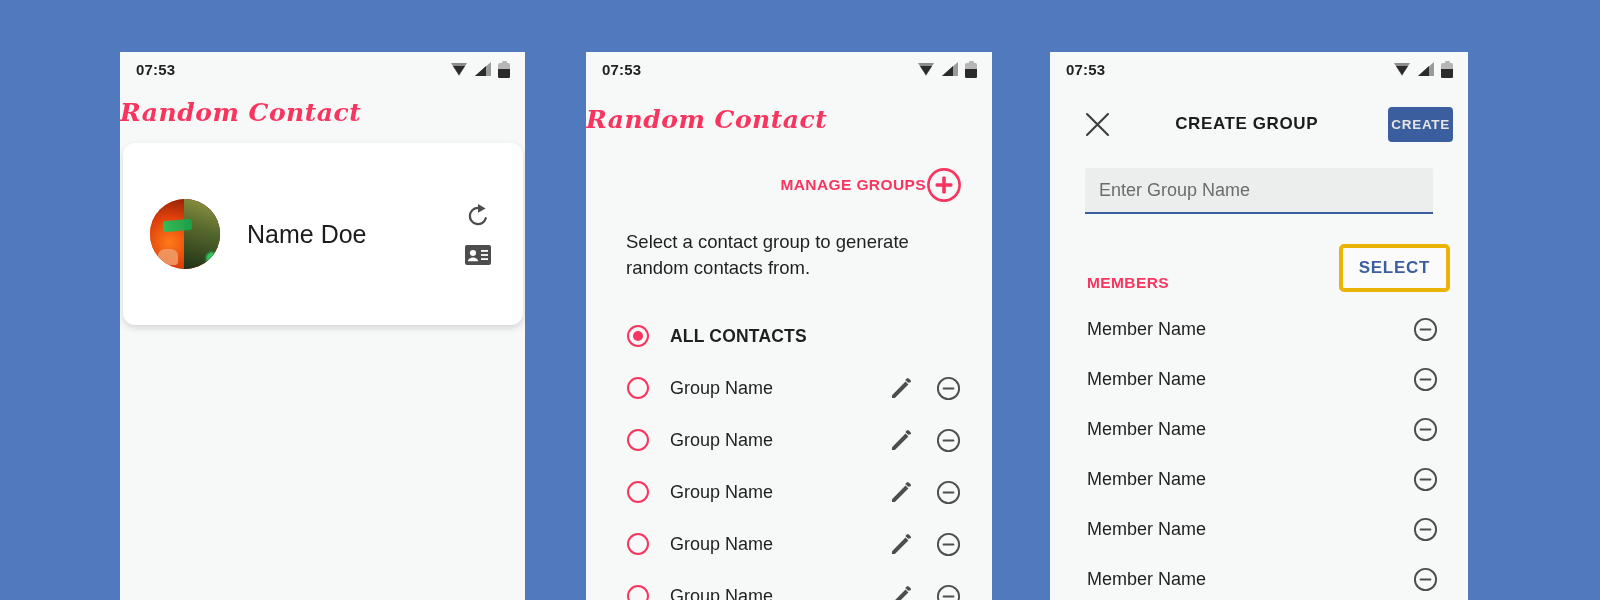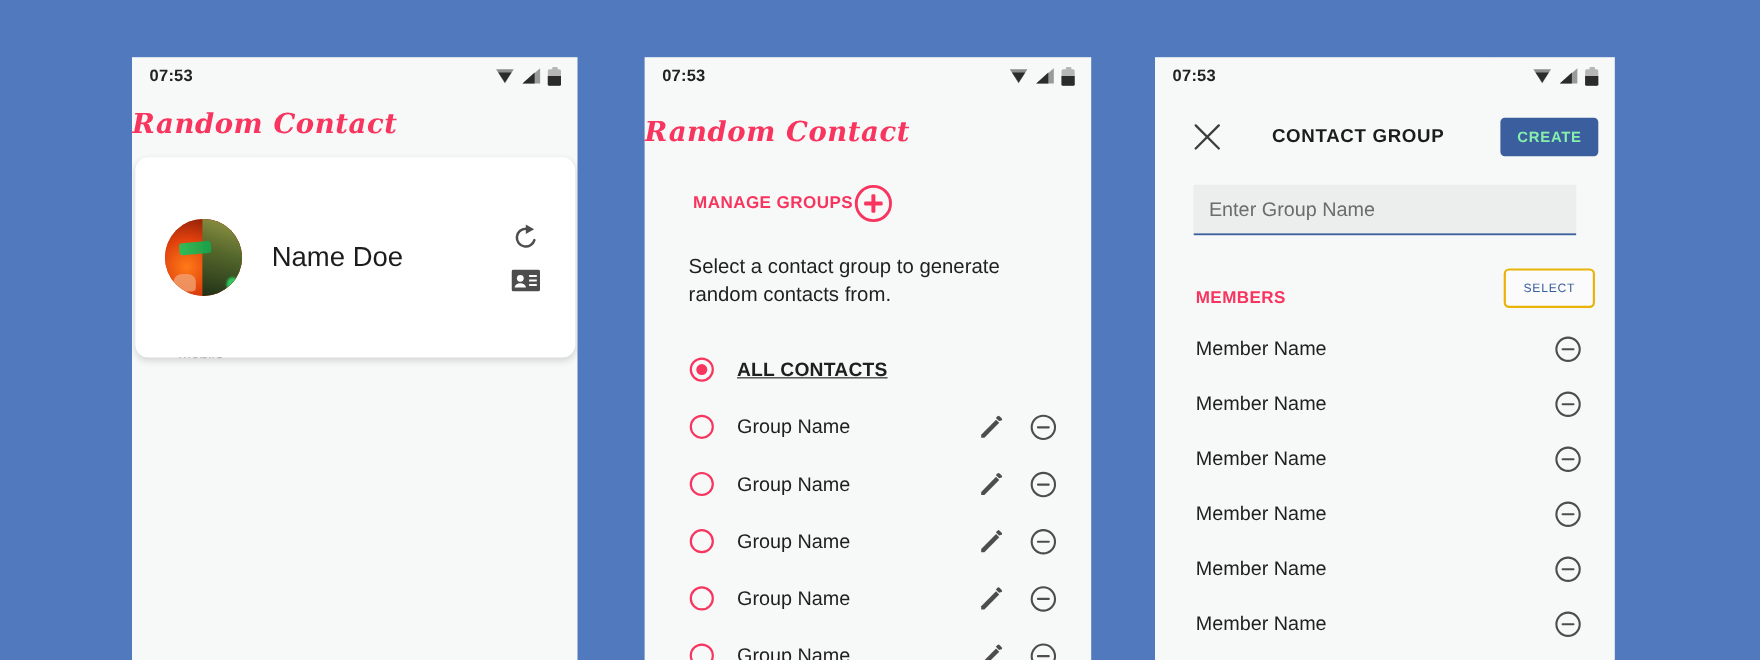--- a/index.html
+++ b/index.html
@@ -123,21 +123,21 @@
   .phone-text { flex: 1; }
   .phone-number { font-size: 17.5px; color: #1c1c1c; }
   .phone-type { font-size: 14px; color: #757575; margin-top: 4px; }
   .phone-icons { display: flex; align-items: center; gap: 28px; }
   .ic-wa { width: 28px; height: 28px; }
   .ic-msg { width: 27px; height: 24px; }
   .ic-call { width: 26px; height: 26px; }
 
   
   .mg-head {
-    display: flex; align-items: center; justify-content: flex-start;
+    display: flex; align-items: center; justify-content: flex-end;
     margin: 33px 0 0 0; padding: 0 30px 0 44px;
   }
   .ic-plus { width: 36px; height: 36px; }
   .mg-desc {
     margin: 26px 44px 0 40px;
     font-size: 18.5px; color: #1f1f1f; line-height: 1.38;
   }
   .group-list { margin-top: 30px; }
   .group-row {
     display: flex; align-items: center;
@@ -145,56 +145,56 @@
   }
   .radio {
     width: 22px; height: 22px; border-radius: 50%;
     border: 2px solid #f8355f; flex: none; position: relative;
   }
   .radio.checked::after {
     content:""; position:absolute; left:4px; top:4px;
     width:10px; height:10px; border-radius:50%; background:#f8355f;
   }
   .group-label { flex: 1; margin-left: 21px; font-size: 18px; color: #1f1f1f; }
-  .group-label.strong { font-weight: bold; font-size: 17.5px; letter-spacing:.2px;text-decoration:underline; }
+  .group-label.strong { font-weight: bold; font-size: 17.5px; letter-spacing:.2px; }
   .row-actions { display: flex; align-items: center; gap: 22px; }
   .ic-pencil { width: 25px; height: 25px; }
   .ic-minus { width: 25px; height: 25px; }
 
   
   .cg-head {
     display: flex; align-items: center;
     padding: 0 15px 0 34px; margin-top: 14px; height: 48px;
   }
   .ic-close { width: 27px; height: 27px; }
   .cg-title {
     flex: 1; text-align: center; font-size: 17px; font-weight: bold;
     color: #1c1c1c; letter-spacing: .6px; margin-left: -6px;
   }
   .btn-create {
-    background: #3b5e9e; color: #86efac; font-size: 13.5px; font-weight: bold;
-    letter-spacing: .7px; padding: 10px 15px; border-radius: 4px; border: none;
+    background: #3b5e9e; color: #e5e5e5; font-size: 13.5px; font-weight: bold;
+    letter-spacing: .7px; padding: 10px 3px; border-radius: 4px; border: none;
   }
   .cg-input-wrap { margin: 20px 35px 0 35px; }
   .cg-input {
     width: 100%; height: 46px;
     background: #eceded; border: none; border-bottom: 2px solid #3b5e9e;
     font-size: 18px; color: #5b5b5b;
     padding: 0 14px; font-family: "Liberation Sans", sans-serif;
     border-radius: 2px 2px 0 0;
   }
   .cg-input::placeholder { color: #6c6c6c; opacity: 1; }
   .members-head {
     display: flex; align-items: flex-end; justify-content: space-between;
     margin: 30px 0 0 0; padding: 0 18px 0 37px;
   }
   .btn-select {
-    background: #fbfbfb; color: #3b5e9e; font-size: 11px; font-weight: normal;
+    background: #fbfbfb; color: #3b5e9e; font-size: 17px; font-weight: bold;
     letter-spacing: .7px; padding: 10px 16px; border-radius: 5px;
-    border: 2px solid #eab308;
+    border: 4px solid #eab308;
   }
   .member-list { margin-top: 12px; }
   .member-row {
     display: flex; align-items: center; justify-content: space-between;
     height: 50px; padding: 0 30px 0 37px;
   }
   .member-name { font-size: 18px; color: #1f1f1f; }
 </style>
 </head>
 <body>
@@ -455,21 +455,21 @@
         </span>
       </span>
     </div>
 
     <div class="cg-head">
       <span class="ic-close">
         <svg viewBox="0 0 27 27" width="27" height="27">
           <path d="M3 3 L24 24 M24 3 L3 24" stroke="#3d3d3d" stroke-width="2.1" stroke-linecap="round"></path>
         </svg>
       </span>
-      <span class="cg-title">CONTACT GROUP</span>
+      <span class="cg-title">CREATE GROUP</span>
       <button class="btn-create">CREATE</button>
     </div>
 
     <div class="cg-input-wrap">
       <input class="cg-input" type="text" placeholder="Enter Group Name" style="">
     </div>
 
     <div class="members-head">
       <span class="section-label">MEMBERS</span>
       <button class="btn-select">SELECT</button>

